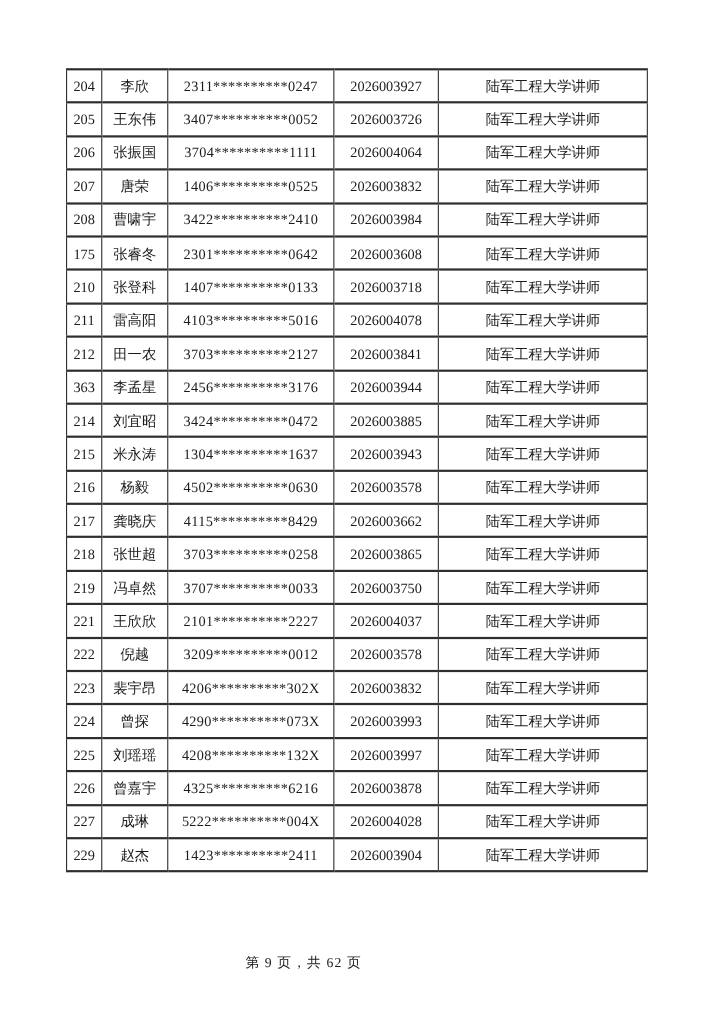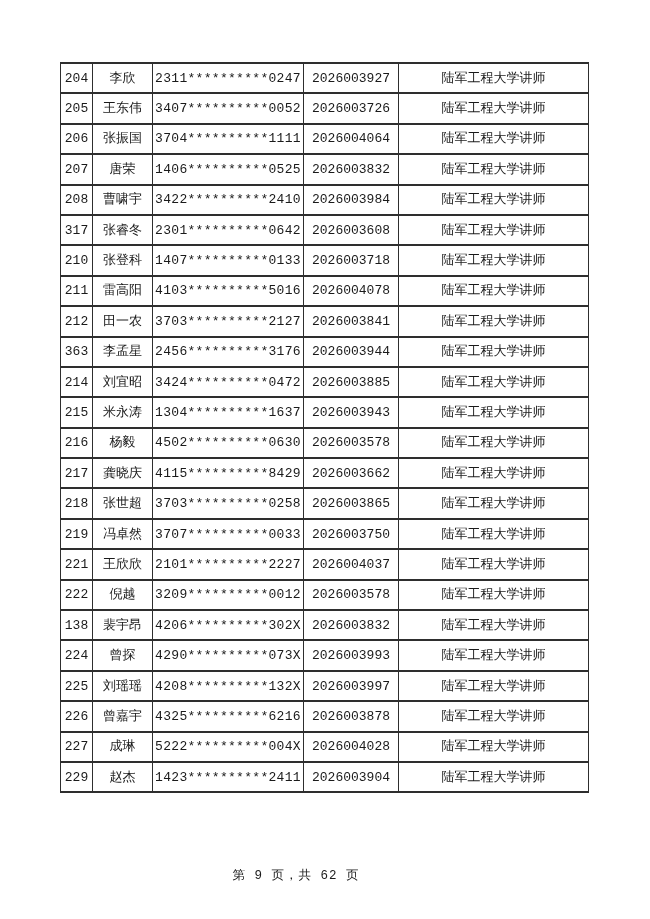--- a/index.html
+++ b/index.html
@@ -12,21 +12,20 @@
     height: 919px;
     font-family: "Liberation Serif", "DejaVu Serif", serif;
     color: #1a1a1a;
   }
   .page {
     position: relative;
     width: 650px;
     height: 919px;
     background: #ffffff;
     overflow: hidden;
-    font-family: Liberation Mono, monospace;
   }
   table.roster {
     position: absolute;
     left: 60px;
     top: 62px;
     width: 528px;
     border-collapse: collapse;
     table-layout: fixed;
   }
   table.roster tr {
@@ -54,21 +53,20 @@
   }
   .footer {
     position: absolute;
     top: 867px;
     left: 0;
     width: 552px;
     text-align: center;
     font-size: 12.5px;
     letter-spacing: 1px;
     color: #1a1a1a;
-    margin-left: 20px;
   }
 </style>
 </head>
 <body>
 
 <div class="page">
   <table class="roster">
     <colgroup>
       <col style="width:32px">
       <col style="width:60px">
@@ -106,21 +104,21 @@
     <td class="c-pos">陆军工程大学讲师</td>
   </tr>
         <tr>
     <td class="c-seq">208</td>
     <td class="c-name">曹啸宇</td>
     <td class="c-id">3422**********2410</td>
     <td class="c-exam">2026003984</td>
     <td class="c-pos">陆军工程大学讲师</td>
   </tr>
         <tr>
-    <td class="c-seq">317</td>
+    <td class="c-seq">175</td>
     <td class="c-name">张睿冬</td>
     <td class="c-id">2301**********0642</td>
     <td class="c-exam">2026003608</td>
     <td class="c-pos">陆军工程大学讲师</td>
   </tr>
         <tr>
     <td class="c-seq">210</td>
     <td class="c-name">张登科</td>
     <td class="c-id">1407**********0133</td>
     <td class="c-exam">2026003718</td>
@@ -197,21 +195,21 @@
     <td class="c-pos">陆军工程大学讲师</td>
   </tr>
         <tr>
     <td class="c-seq">222</td>
     <td class="c-name">倪越</td>
     <td class="c-id">3209**********0012</td>
     <td class="c-exam">2026003578</td>
     <td class="c-pos">陆军工程大学讲师</td>
   </tr>
         <tr>
-    <td class="c-seq">138</td>
+    <td class="c-seq">223</td>
     <td class="c-name">裴宇昂</td>
     <td class="c-id">4206**********302X</td>
     <td class="c-exam">2026003832</td>
     <td class="c-pos">陆军工程大学讲师</td>
   </tr>
         <tr>
     <td class="c-seq">224</td>
     <td class="c-name">曾探</td>
     <td class="c-id">4290**********073X</td>
     <td class="c-exam">2026003993</td>

